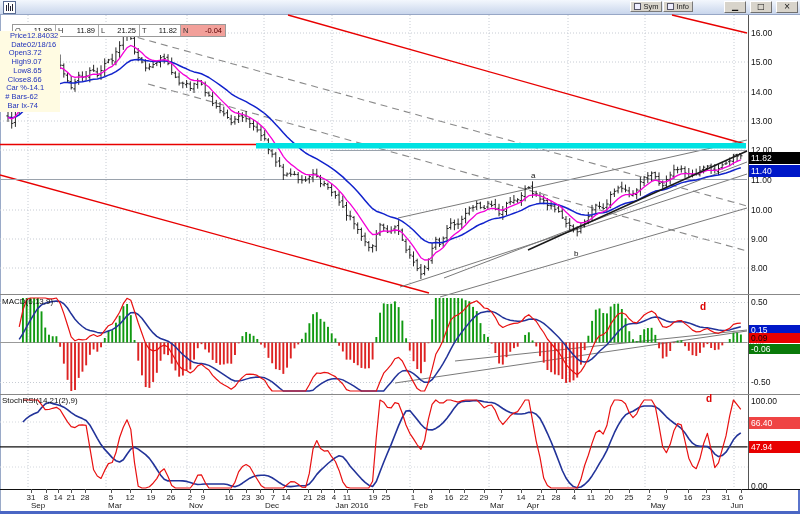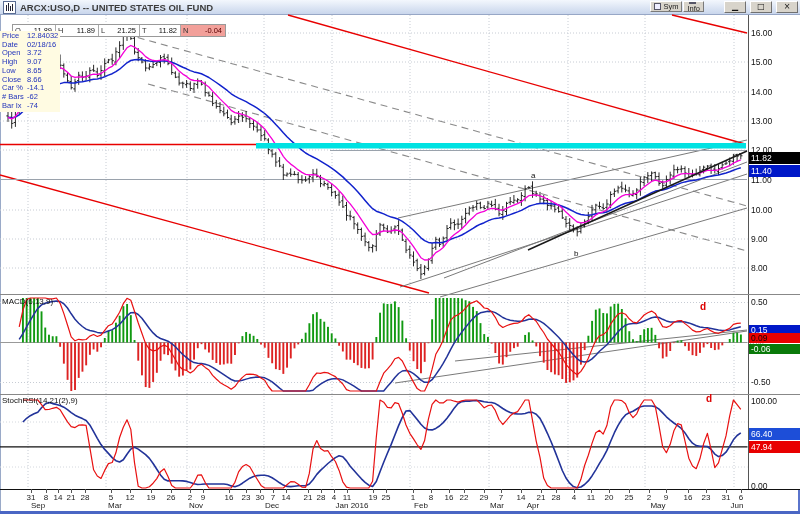--- a/index.html
+++ b/index.html
@@ -28,21 +28,21 @@
   .tick{font-size:8.5px;color:#111;white-space:nowrap;}
   .axbox{left:749px;width:51px;color:#fff;font-size:8.5px;line-height:11px;padding-left:2px;box-sizing:border-box;white-space:nowrap;}
   .divider{left:0;width:800px;height:1px;background:#888;}
   .quote-strip{left:12px;top:24px;height:11px;display:flex;border:1px solid #999;background:#fff;z-index:4;}
   .qcell{display:flex;align-items:center;font-size:7.5px;color:#111;border-left:1px solid #aaa;height:11px;}
   .qcell:first-child{border-left:none;}
   .qlab{padding:0 2px;color:#333;}
   .qval{text-align:right;padding-right:3px;flex:1;}
   .data-window{left:0px;top:31px;width:58px;background:#fffbe2;padding:1px 0 2px 2px;z-index:4;}
   .dwrow{position:static !important;display:flex;font-size:7.5px;line-height:8.7px;color:#2233bb;white-space:nowrap;}
-  .dwlab{width:25px;}
+  .dwlab{width:25px;text-align:right;}
   .panel-label{font-size:8px;color:#111;}
   .daylbl{font-size:8px;color:#222;transform:translateX(-50%);}
   .monlbl{font-size:8px;color:#222;transform:translateX(-50%);}
   .annot{font-size:8px;color:#111;}
   .frame-left{left:0;top:15px;width:1px;height:499px;background:#9aaac8;}
   .frame-right{left:798px;top:15px;width:2px;height:499px;background:#5a74cc;}
   .frame-bottom{left:0;top:511px;width:800px;height:3px;background:#4a66c4;}
 </style>
 </head>
 <body>
@@ -293,27 +293,26 @@
 
   <div class="yaxis-col"></div>
 
   <div class="titlebar">
     <span class="ticon">
       <i style="left:2px;top:3px;height:6px;"></i>
       <i style="left:4px;top:1px;height:8px;"></i>
       <i style="left:6px;top:4px;height:5px;"></i>
       <i style="left:8px;top:2px;height:7px;"></i>
     </span>
-    <span class="ttext">ARCX:USO,D -- UNITED STATES OIL FUND</span>
     <span class="winbtns">
       <button class="sbtn">
           <span class="mini"></span>
           <span>Sym</span>
         </button>
-      <button class="sbtn" style="margin-right:16px;flex-direction:column;">
+      <button class="sbtn" style="margin-right:27px;">
           <span class="mini"></span>
           <span>Info</span>
         </button>
       <button class="wbtn">
           <span>▁</span>
         </button>
       <button class="wbtn">
           <span>□</span>
         </button>
       <button class="wbtn">
@@ -398,21 +397,21 @@
       <div class="tick" style="left: 751px; top: 297px;">0.50</div>
       <div class="tick" style="left: 751px; top: 377px;">-0.50</div>
       <div class="tick" style="left: 751px; top: 396px;">100.00</div>
       <div class="tick" style="left: 751px; top: 481px;">0.00</div>
       <div style="left: 750px; top: 339px; font-size: 7px; color: rgb(136, 136, 136);">0.00</div>
       <div class="axbox" style="top: 152px; height: 12px; background: rgb(0, 0, 0); color: rgb(255, 255, 255); line-height: 12px;">11.82</div>
       <div class="axbox" style="top: 165px; height: 12px; background: rgb(0, 24, 200); color: rgb(255, 255, 255); line-height: 12px;">11.40</div>
       <div class="axbox" style="top: 325px; height: 10px; background: rgb(0, 24, 200); color: rgb(255, 255, 255); line-height: 10px;">0.15</div>
       <div class="axbox" style="top: 333px; height: 10px; background: rgb(232, 0, 0); color: rgb(26, 0, 0); line-height: 10px;">0.09</div>
       <div class="axbox" style="top: 344px; height: 10px; background: rgb(10, 122, 10); color: rgb(255, 255, 255); line-height: 10px;">-0.06</div>
-      <div class="axbox" style="top: 428px; height: 12px; background: #1d4ed8; color: rgb(255, 255, 255); line-height: 12px;">66.40</div>
+      <div class="axbox" style="top: 417px; height: 12px; background: #ef4444; color: rgb(255, 255, 255); line-height: 12px;">66.40</div>
       <div class="axbox" style="top: 441px; height: 12px; background: rgb(232, 0, 0); color: rgb(255, 255, 255); line-height: 12px;">47.94</div>
       <div class="panel-label" style="left: 2px; top: 297px;">MACD(6,13,9)</div>
       <div class="panel-label" style="left: 2px; top: 396px;">StochRSI(14,21(2),9)</div>
       <div class="annot" style="left: 531px; top: 171px; color: rgb(17, 17, 17); font-size: 8px; font-weight: normal;">a</div>
       <div class="annot" style="left: 574px; top: 249px; color: rgb(17, 17, 17); font-size: 8px; font-weight: normal;">b</div>
       <div class="annot" style="left: 700px; top: 301px; color: rgb(221, 0, 0); font-size: 10px; font-weight: bold;">d</div>
       <div class="annot" style="left: 706px; top: 393px; color: rgb(221, 0, 0); font-size: 10px; font-weight: bold;">d</div>
       <div style="left: 31px; top: 489px; width: 1px; height: 4px; background: rgb(85, 85, 85);"></div>
       <div class="daylbl" style="left: 31px; top: 493px;">31</div>
       <div style="left: 46px; top: 489px; width: 1px; height: 4px; background: rgb(85, 85, 85);"></div>

